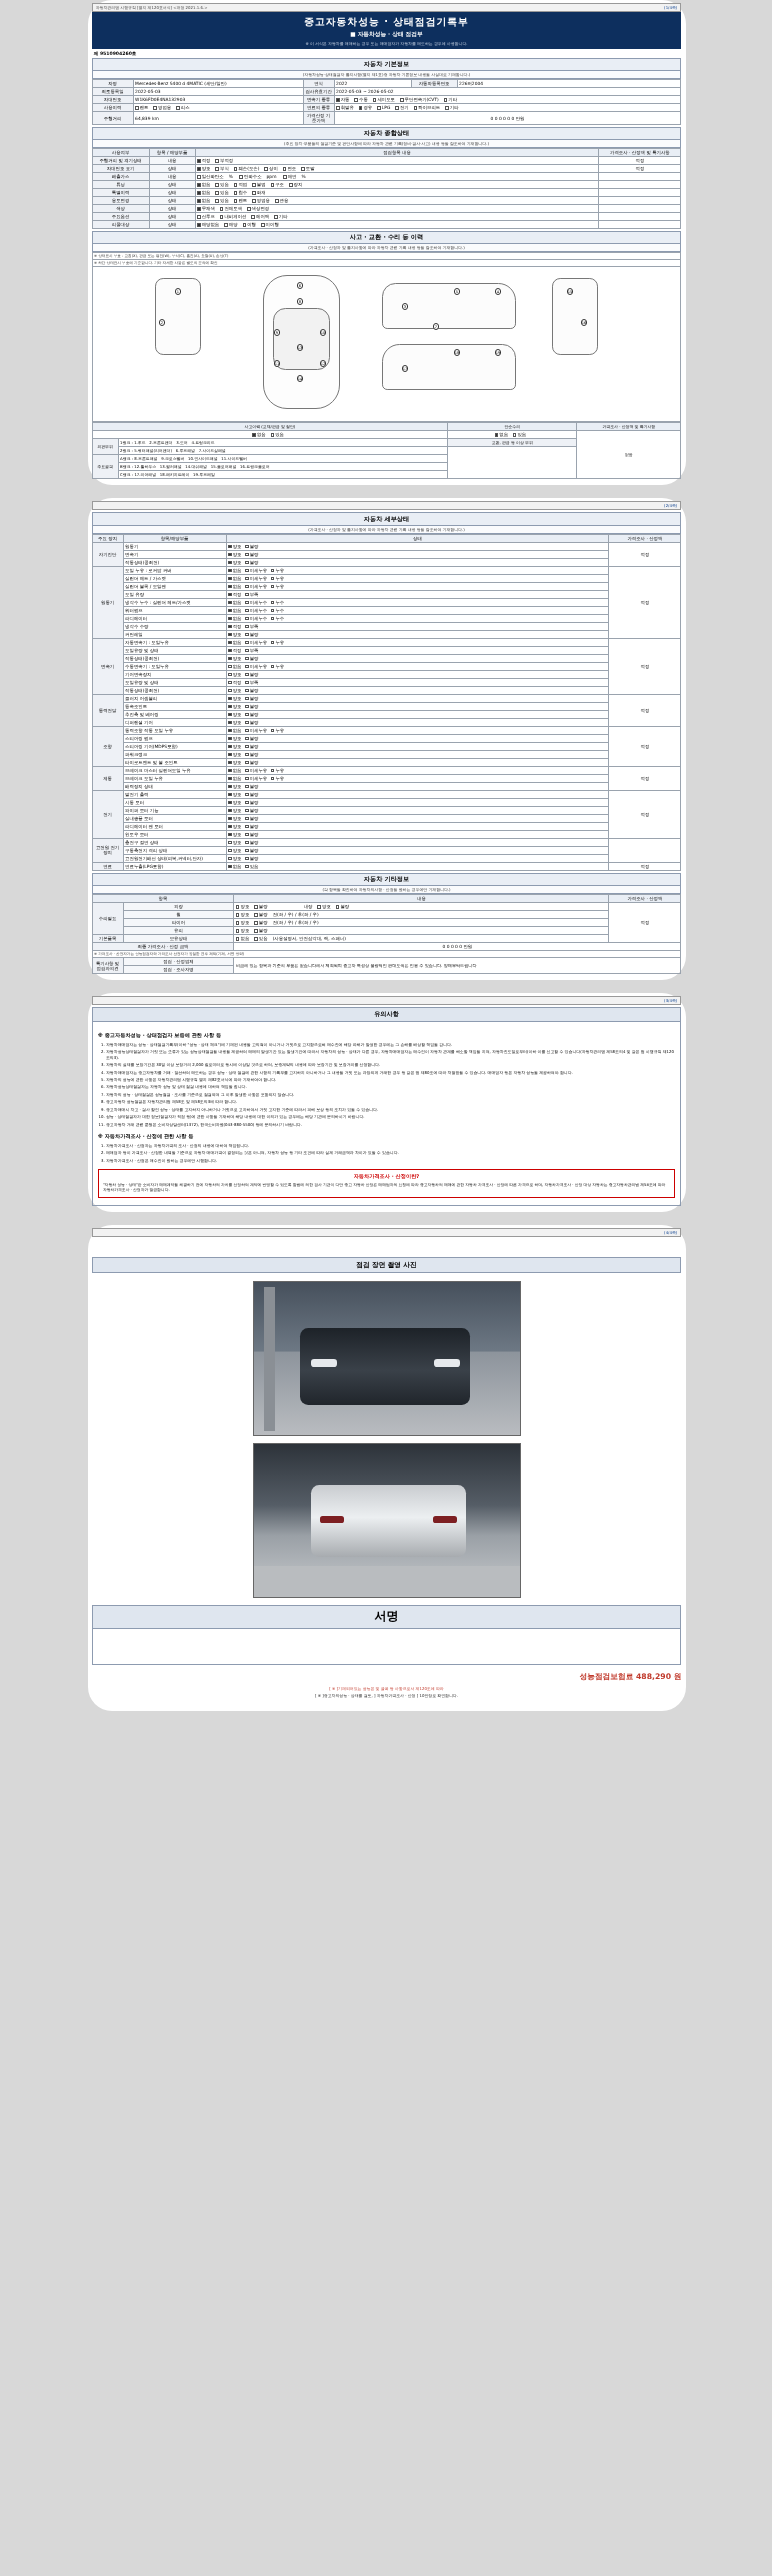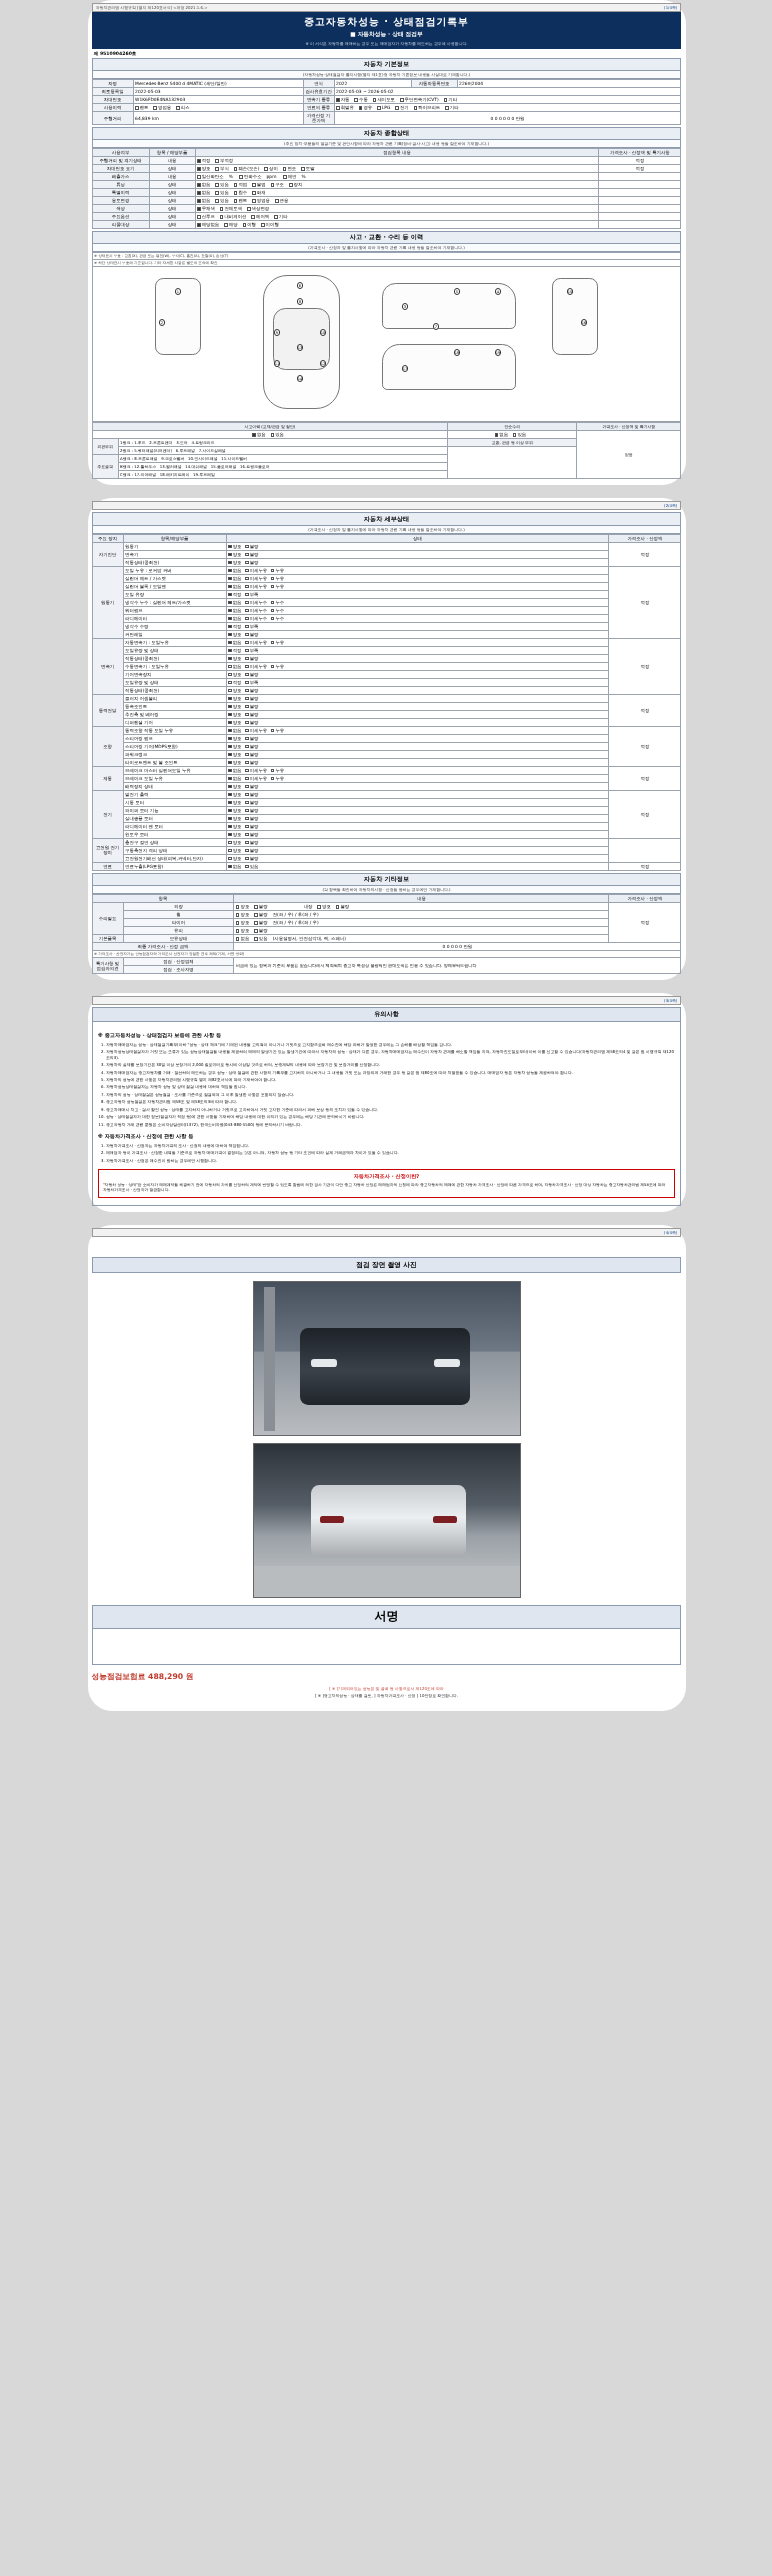--- a/index.html
+++ b/index.html
@@ -81,21 +81,21 @@
   .redbox .rt { text-align:center; font-weight:bold; font-size:5.2px; color:#c00; margin-bottom:2.1px;}
   .redbox p { font-size:3.8px; }
 
   
   .photo-title { background:#dfe6ef; border:0.5px solid #8d9bb0; text-align:center; font-weight:bold; font-size:6.7px; padding:2.6px 0;}
   .photo { width:268px; height:155px; margin:7.2px auto; border:0.5px solid #666; position:relative; overflow:hidden; }
   .ph1 { background:linear-gradient(#46505c 0%, #6d7884 45%, #8d949c 46%, #b9bcc0 100%); }
   .ph2 { background:linear-gradient(#2d333a 0%, #555d66 40%, #9aa0a6 60%, #c8cbce 100%); }
   .carbody { position:absolute; border-radius:8.2px; }
   .sign-title { background:#dfe6ef; border:0.5px solid #8d9bb0; text-align:center; font-weight:bold; font-size:12px; padding:2.6px 0; margin-top:5.2px;}
-  .price { text-align:left; font-size:7.7px; font-weight:bold; color:#c0392b; padding:7.2px 0 4.1px 0;}
+  .price { text-align:right; font-size:7.7px; font-weight:bold; color:#c0392b; padding:7.2px 0 4.1px 0;}
   .footnote { text-align:center; font-size:3.9px; color:#c0392b; padding-bottom:2.1px;}
   .footnote2 { text-align:center; font-size:3.9px; color:#222; padding-bottom:5.2px;}
 
   .tblhead td { background:#e9eef5; text-align:center; }
 </style>
 </head>
 <body>
 
 <div class="page" style="width:598px;padding:3.1px 4.1px 5.2px 4.1px;">
   <div class="topbar">

